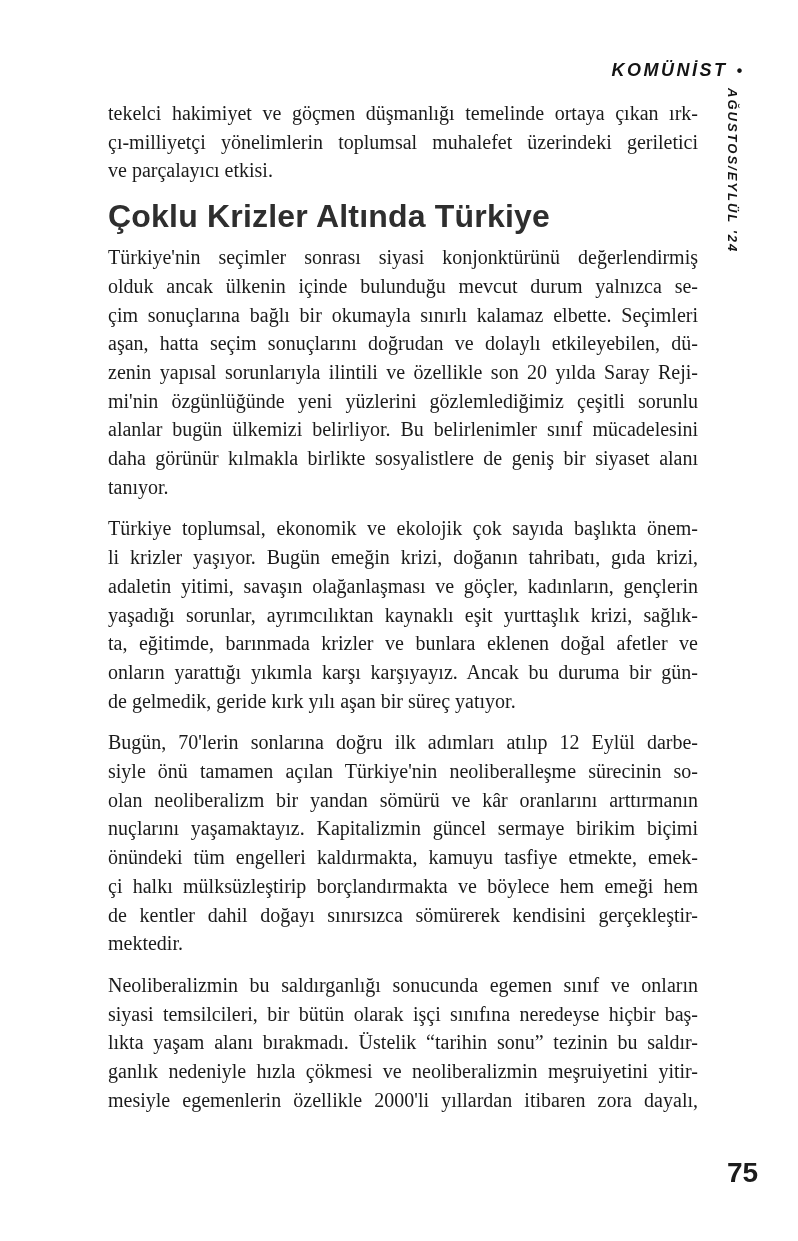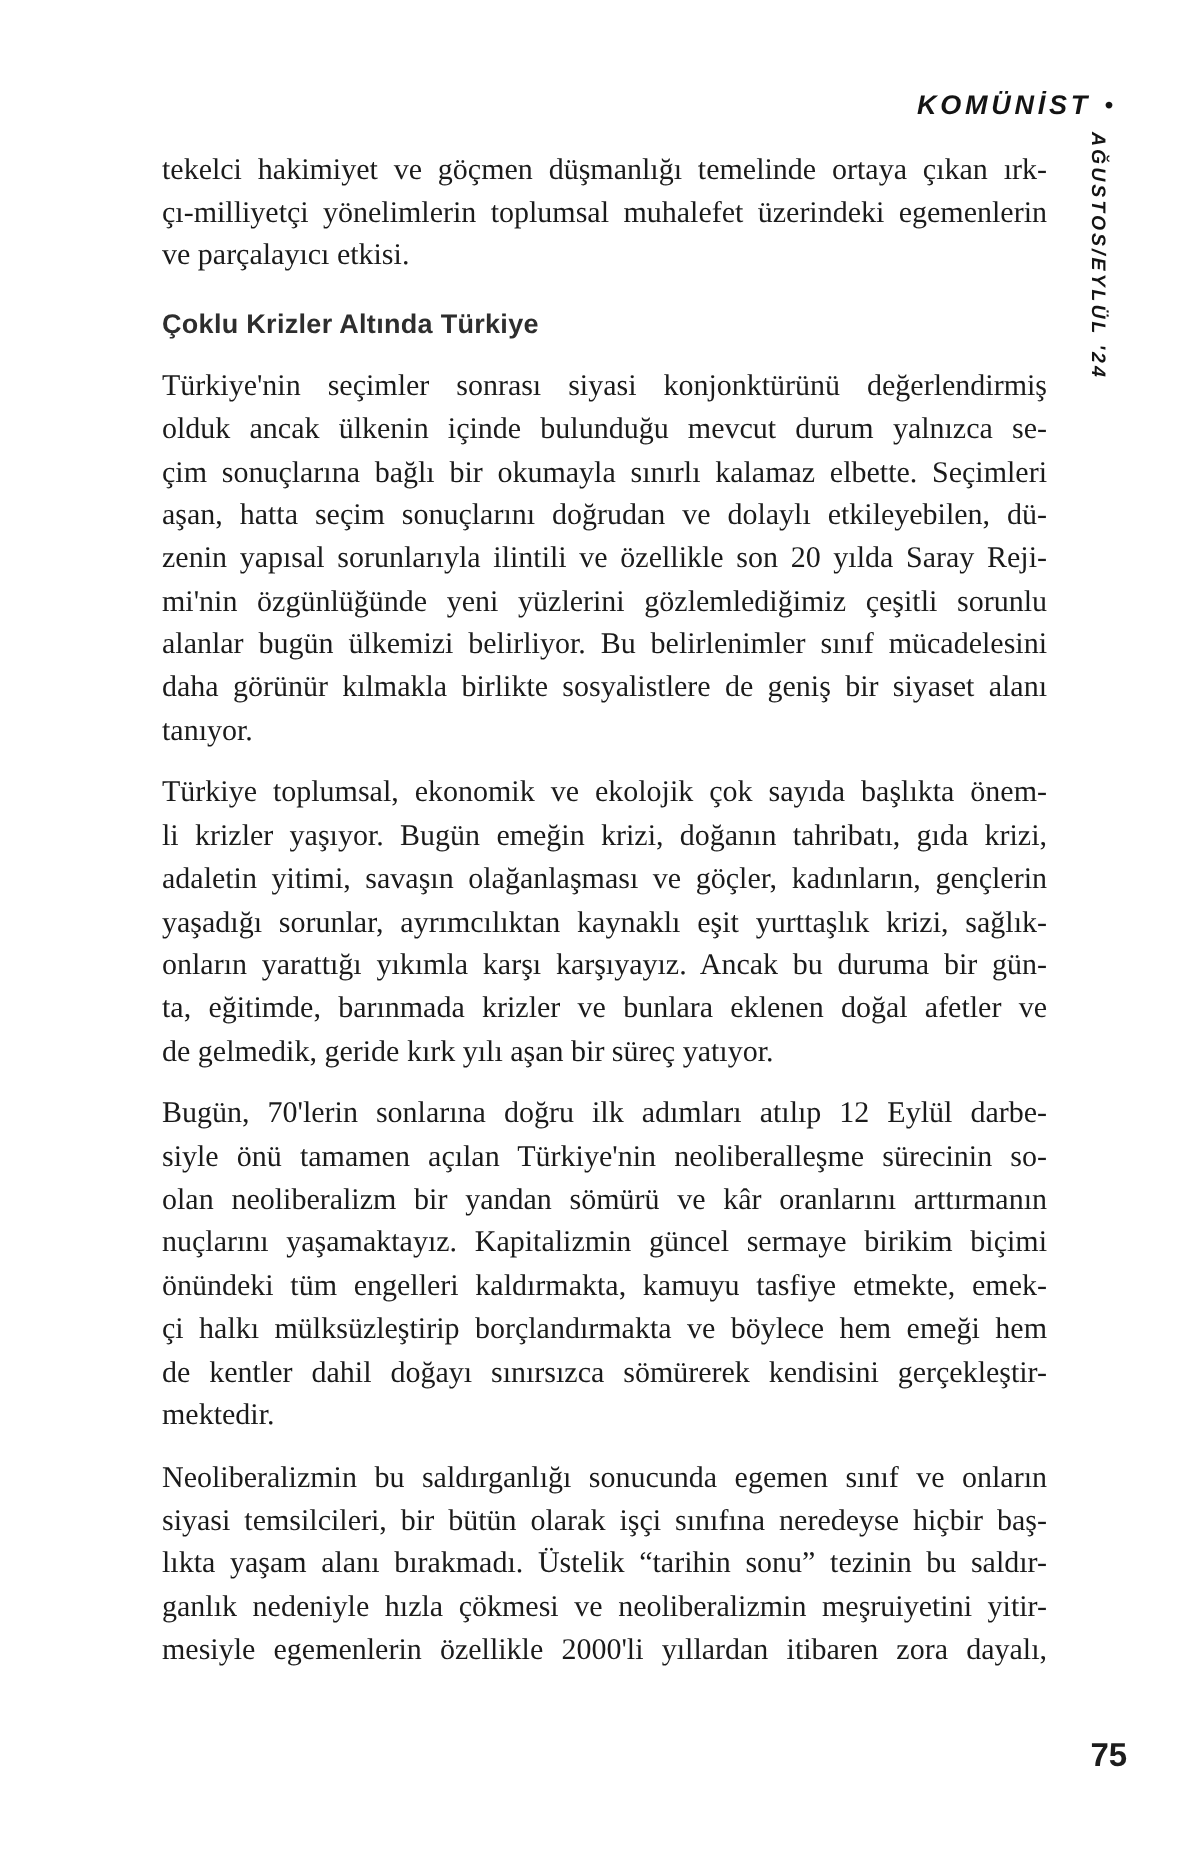--- a/index.html
+++ b/index.html
@@ -67,74 +67,74 @@
     text-align: justify;
     text-align-last: justify;
     font-family: Liberation Serif, serif;
   }
   .line.lastline {
     text-align-last: left;
   }
   .section-heading {
     font-family: "Liberation Sans", sans-serif;
     font-weight: 600;
-    font-size: 18px;
+    font-size: 32px;
     line-height: 30px;
     letter-spacing: 0.2px;
     color: #2e2e2e;
     margin: 16px 0 12px 0;
   }
   
   .page-number {
     position: absolute;
     left: 727px;
     top: 1157px;
     font-family: "Liberation Sans", sans-serif;
     font-weight: bold;
-    font-size: 22px;
+    font-size: 28px;
     color: #1c1c1c;
   }
 </style>
 </head>
 <body>
 
 <div class="page">
 
   <div class="masthead">
     <span>KOMÜNİST</span>
     <span class="bullet">•</span>
   </div>
 
   <div class="issue-vertical">AĞUSTOS/EYLÜL '24</div>
 
   <main class="article-body">
       <div class="par">
         <div class="line">tekelci hakimiyet ve göçmen düşmanlığı temelinde ortaya çıkan ırk-</div>
-        <div class="line">çı-milliyetçi yönelimlerin toplumsal muhalefet üzerindeki egemenlerin</div>
+        <div class="line">çı-milliyetçi yönelimlerin toplumsal muhalefet üzerindeki geriletici</div>
         <div class="line lastline">ve parçalayıcı etkisi.</div>
       </div>
       <h2 class="section-heading">Çoklu Krizler Altında Türkiye</h2>
       <div class="par">
         <div class="line">Türkiye'nin seçimler sonrası siyasi konjonktürünü değerlendirmiş</div>
         <div class="line">olduk ancak ülkenin içinde bulunduğu mevcut durum yalnızca se-</div>
         <div class="line">çim sonuçlarına bağlı bir okumayla sınırlı kalamaz elbette. Seçimleri</div>
         <div class="line">aşan, hatta seçim sonuçlarını doğrudan ve dolaylı etkileyebilen, dü-</div>
         <div class="line">zenin yapısal sorunlarıyla ilintili ve özellikle son 20 yılda Saray Reji-</div>
         <div class="line">mi'nin özgünlüğünde yeni yüzlerini gözlemlediğimiz çeşitli sorunlu</div>
         <div class="line">alanlar bugün ülkemizi belirliyor. Bu belirlenimler sınıf mücadelesini</div>
         <div class="line">daha görünür kılmakla birlikte sosyalistlere de geniş bir siyaset alanı</div>
         <div class="line lastline">tanıyor.</div>
       </div>
       <div class="par">
         <div class="line">Türkiye toplumsal, ekonomik ve ekolojik çok sayıda başlıkta önem-</div>
         <div class="line">li krizler yaşıyor. Bugün emeğin krizi, doğanın tahribatı, gıda krizi,</div>
         <div class="line">adaletin yitimi, savaşın olağanlaşması ve göçler, kadınların, gençlerin</div>
         <div class="line">yaşadığı sorunlar, ayrımcılıktan kaynaklı eşit yurttaşlık krizi, sağlık-</div>
+        <div class="line">ta, eğitimde, barınmada krizler ve bunlara eklenen doğal afetler ve</div>
         <div class="line">onların yarattığı yıkımla karşı karşıyayız. Ancak bu duruma bir gün-</div>
-        <div class="line">ta, eğitimde, barınmada krizler ve bunlara eklenen doğal afetler ve</div>
         <div class="line lastline">de gelmedik, geride kırk yılı aşan bir süreç yatıyor.</div>
       </div>
       <div class="par">
         <div class="line">Bugün, 70'lerin sonlarına doğru ilk adımları atılıp 12 Eylül darbe-</div>
         <div class="line">siyle önü tamamen açılan Türkiye'nin neoliberalleşme sürecinin so-</div>
         <div class="line">olan neoliberalizm bir yandan sömürü ve kâr oranlarını arttırmanın</div>
         <div class="line">nuçlarını yaşamaktayız. Kapitalizmin güncel sermaye birikim biçimi</div>
         <div class="line">önündeki tüm engelleri kaldırmakta, kamuyu tasfiye etmekte, emek-</div>
         <div class="line">çi halkı mülksüzleştirip borçlandırmakta ve böylece hem emeği hem</div>
         <div class="line">de kentler dahil doğayı sınırsızca sömürerek kendisini gerçekleştir-</div>

